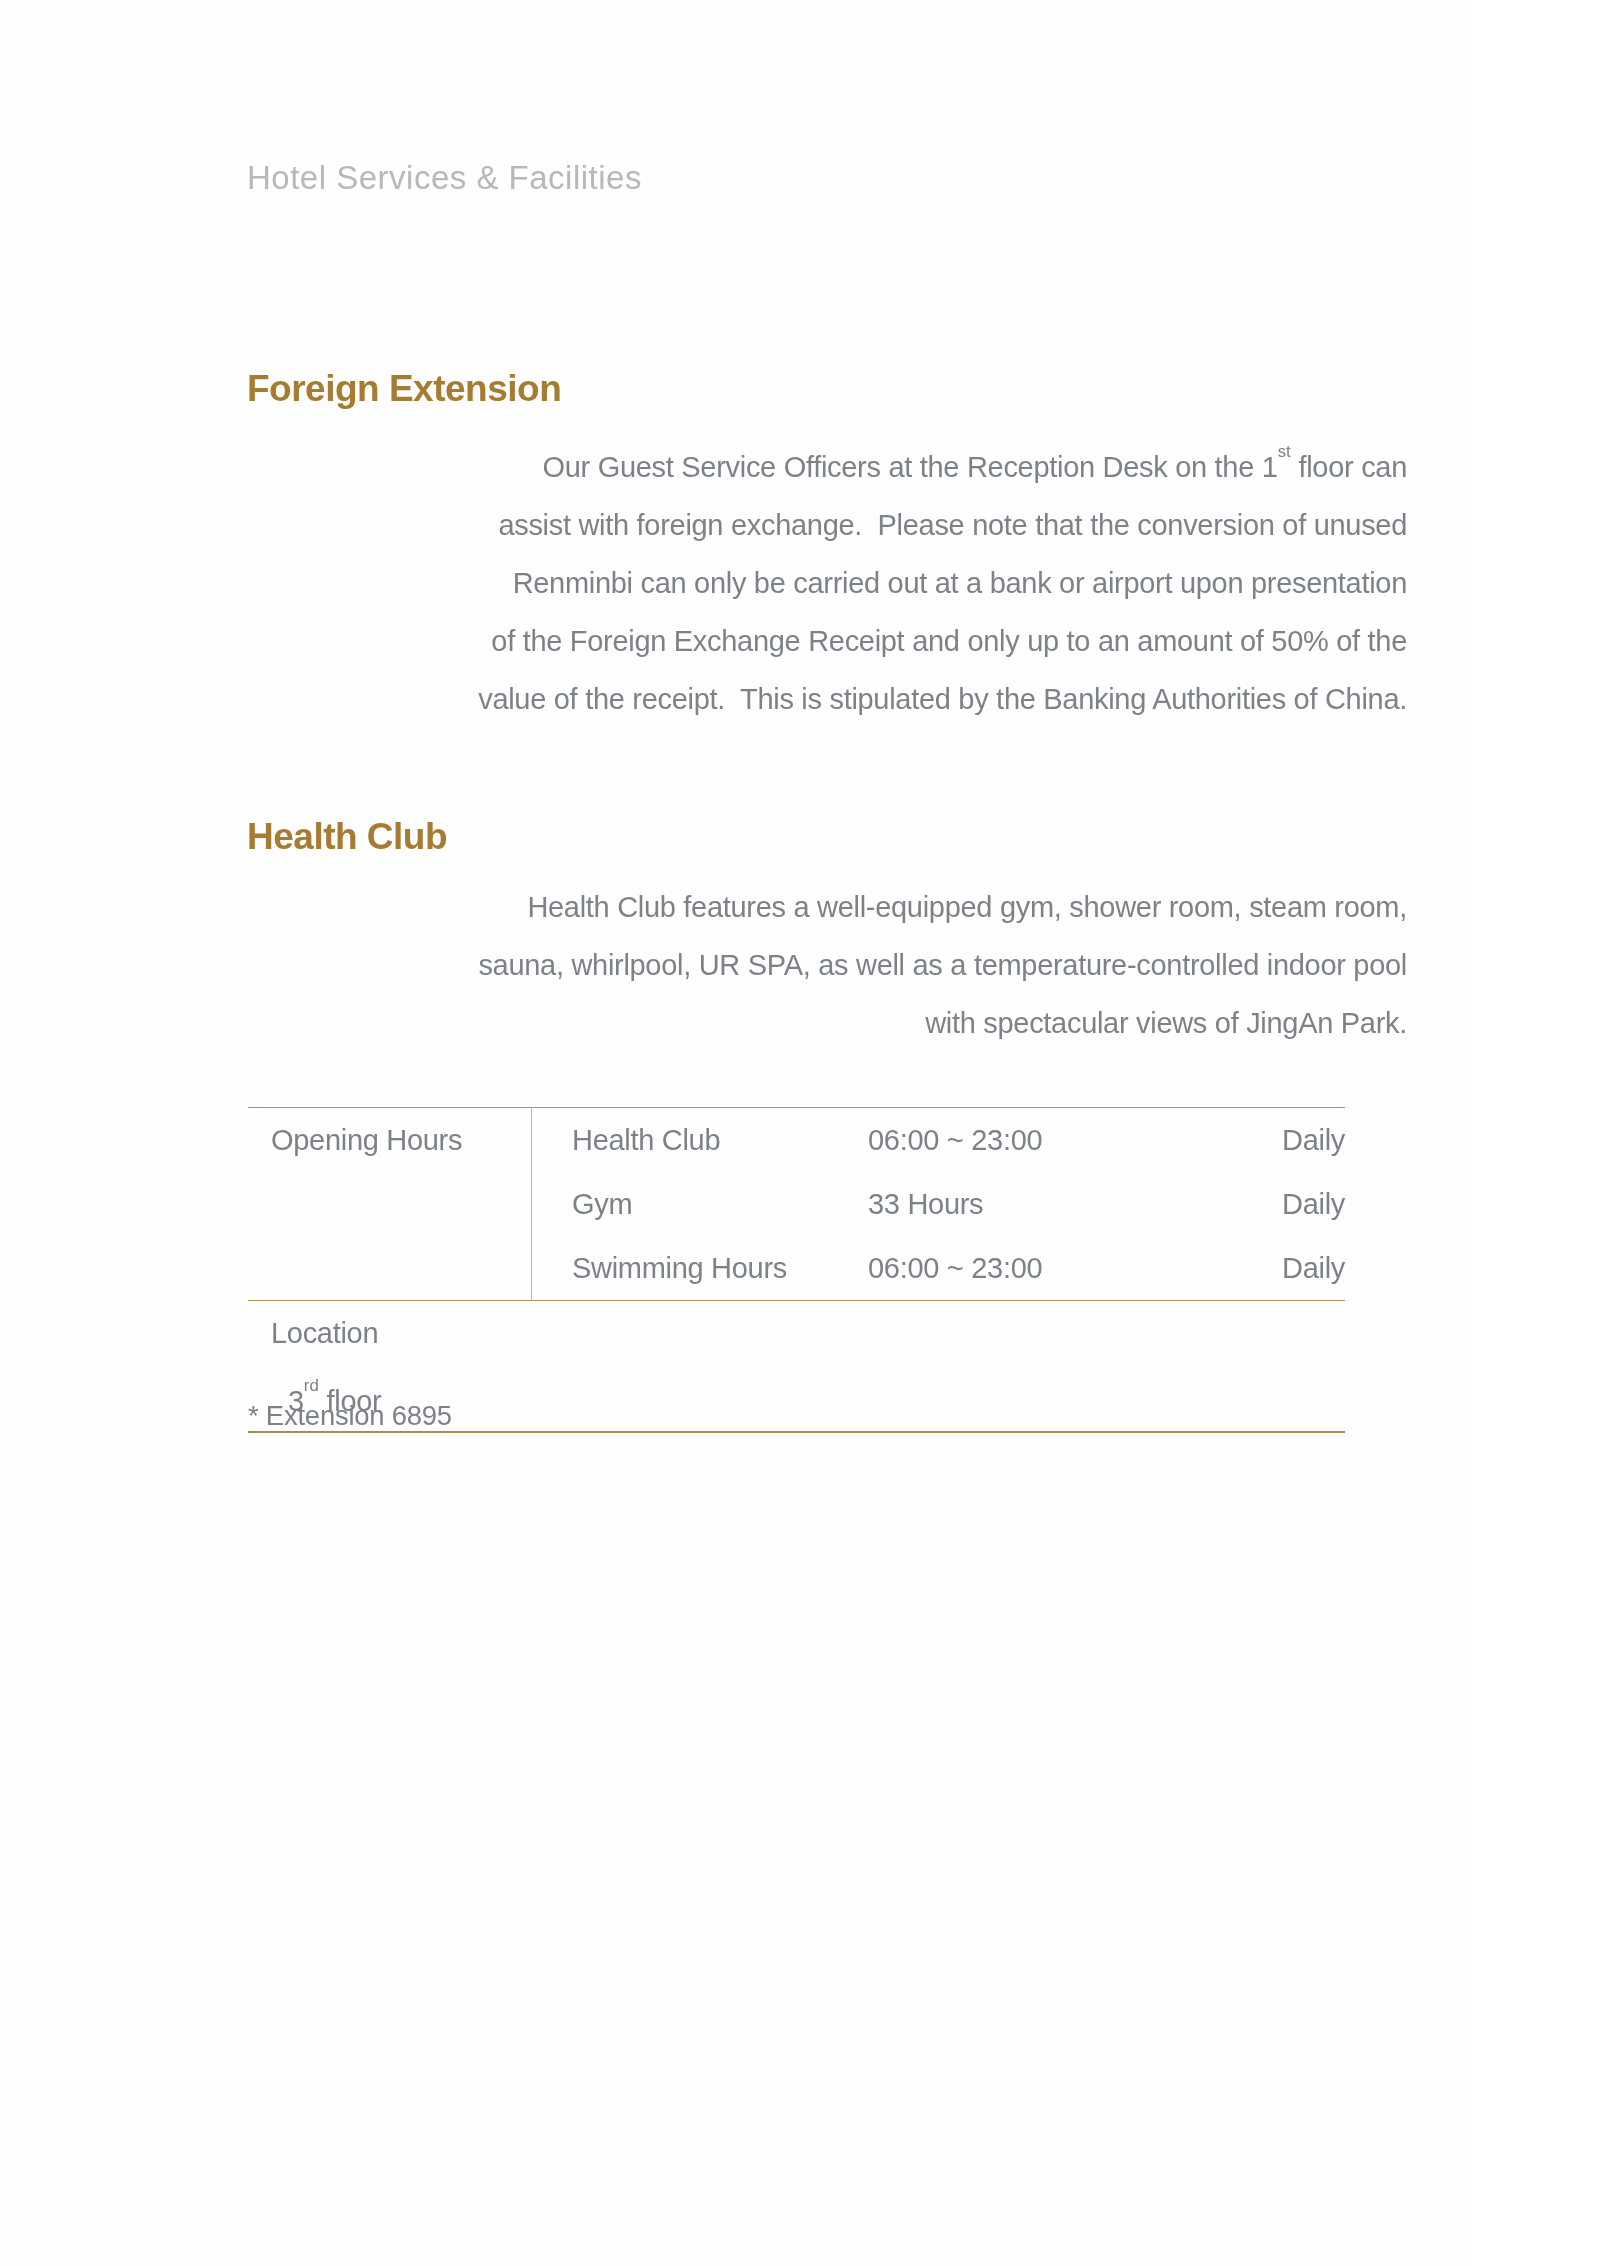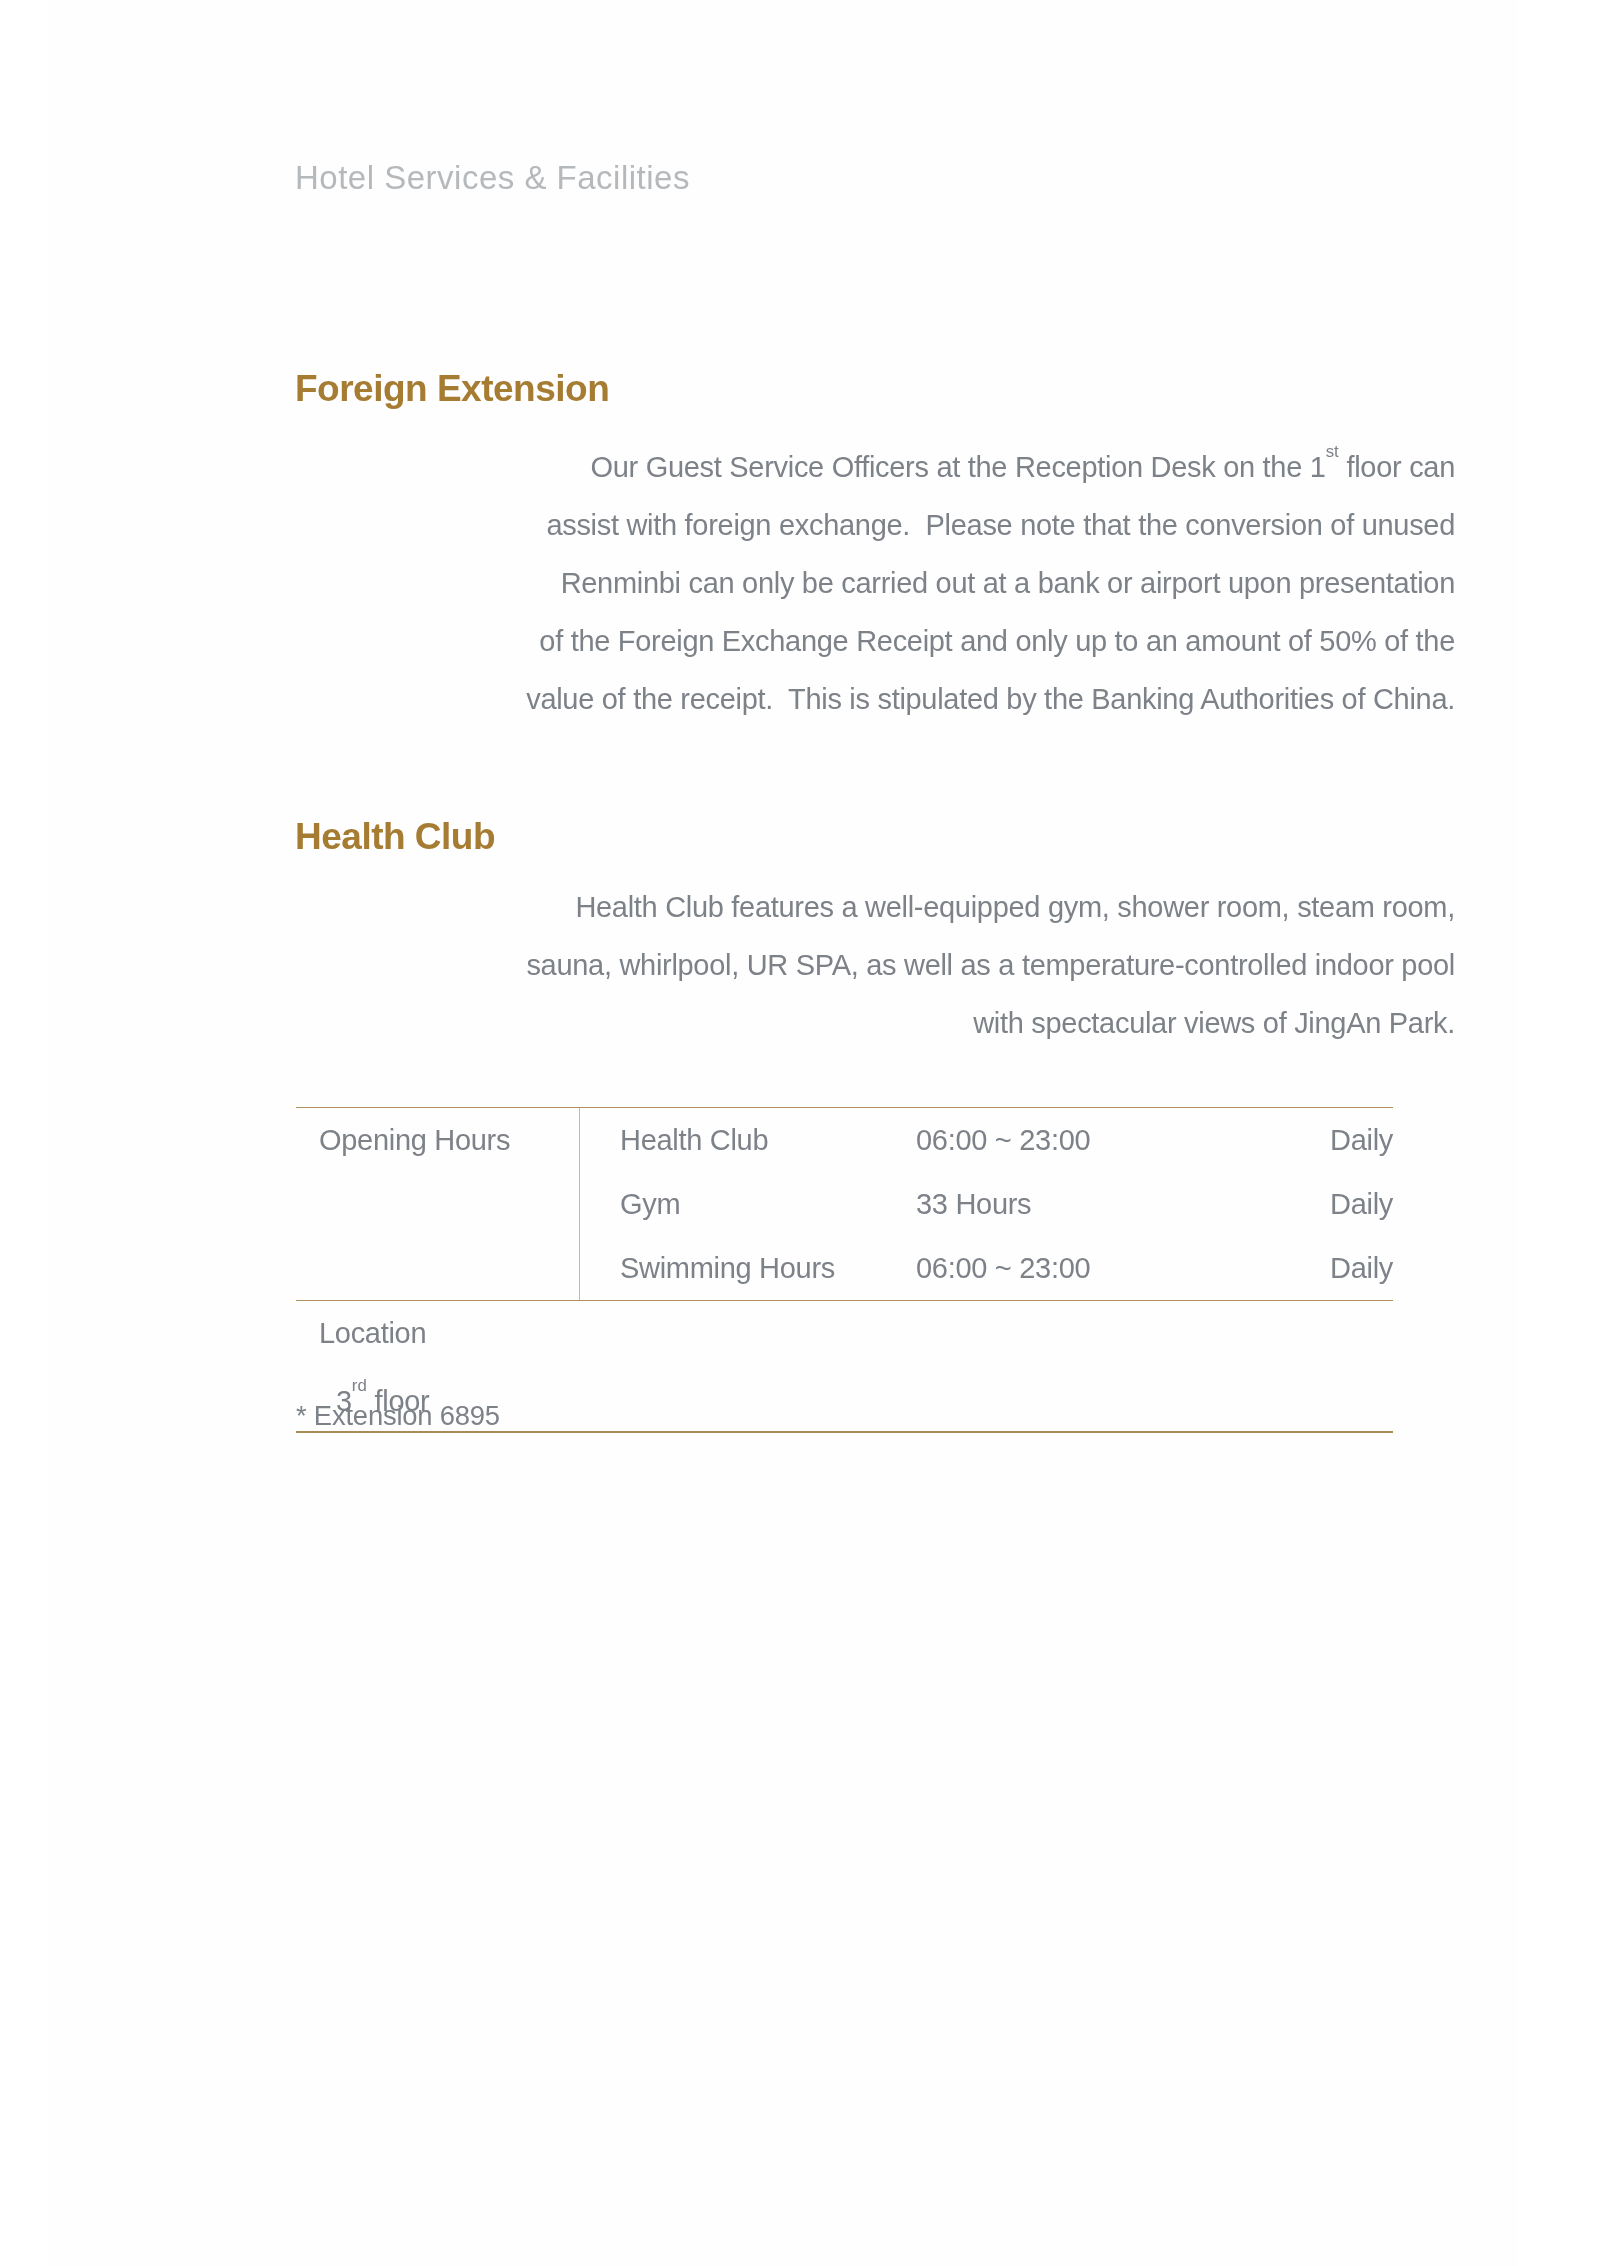--- a/index.html
+++ b/index.html
@@ -13,21 +13,20 @@
   }
   * { margin: 0; padding: 0; box-sizing: border-box; }
   html, body { background: #ffffff; }
   .page {
     position: relative;
     width: 1469px;
     height: 2267px;
     background: var(--page-bg);
     font-family: "Liberation Sans", sans-serif;
     overflow: hidden;
-    margin-left: 48px;
   }
   .header-title {
     position: absolute;
     left: 247px; top: 158px;
     font-size: 33px;
     line-height: 40px;
     letter-spacing: 0.5px;
     color: var(--header-text);
     font-weight: 400;
   }

